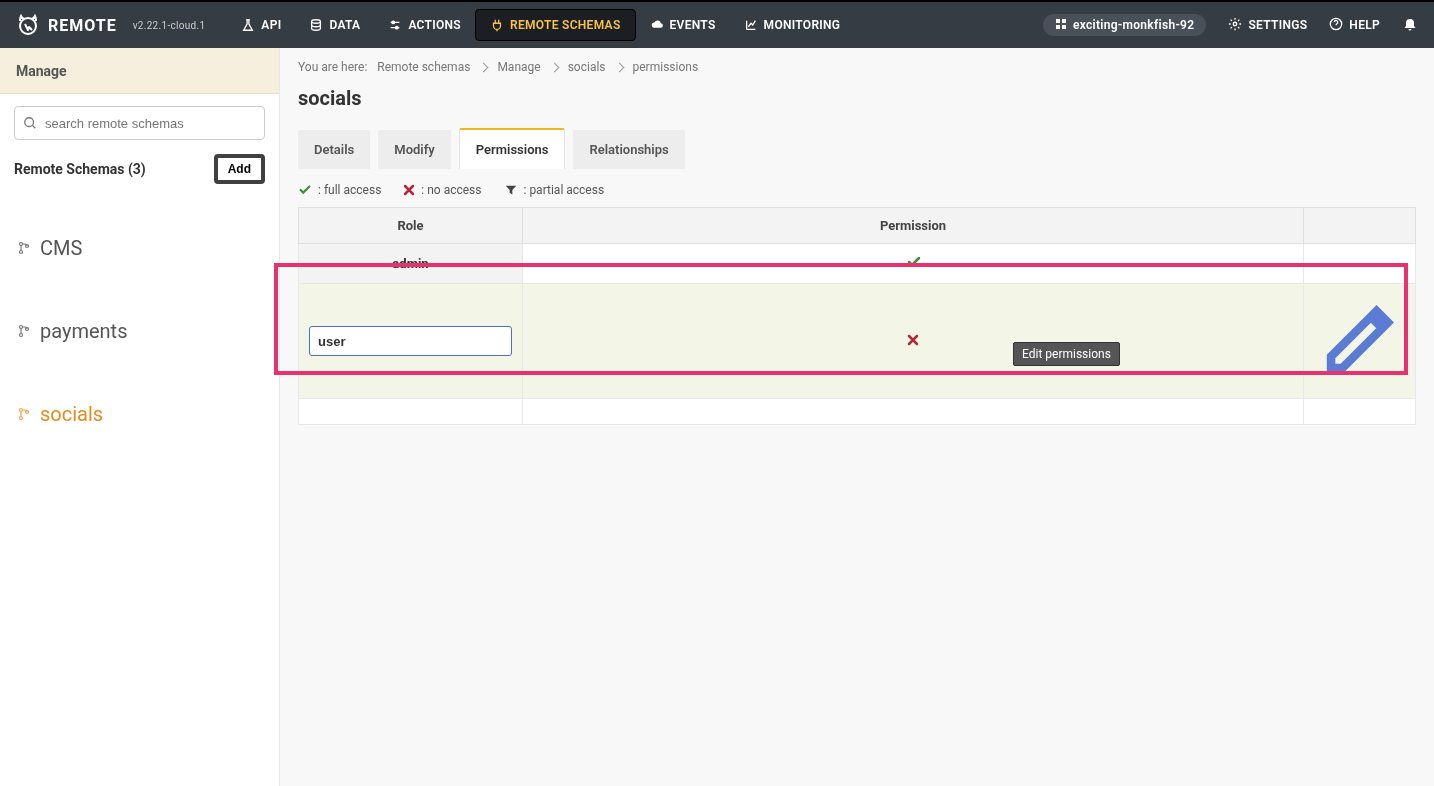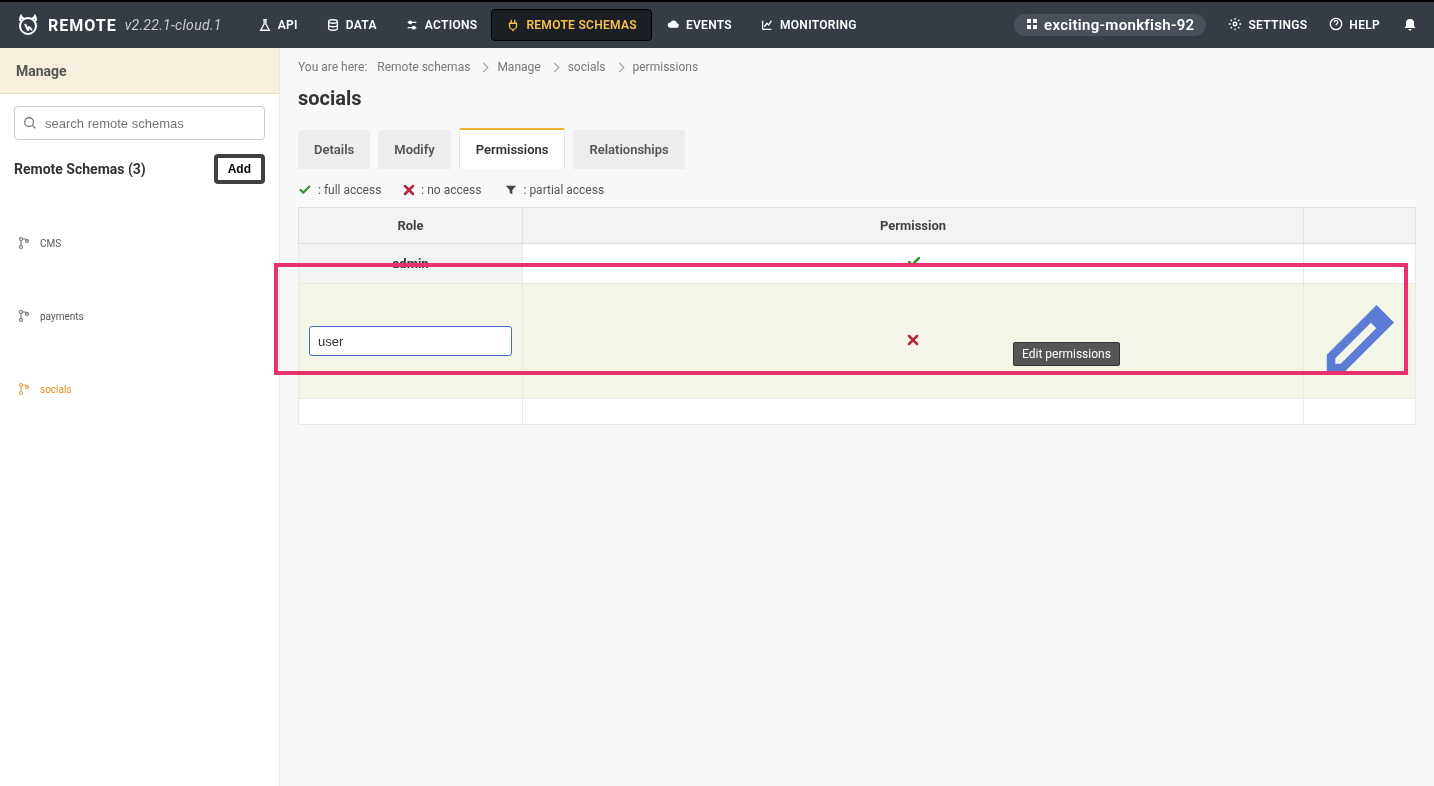--- a/index.html
+++ b/index.html
@@ -25,39 +25,39 @@
     align-items: center;
     color: #fff;
     padding: 0 16px;
     gap: 8px;
     font-size: 12px;
     letter-spacing: .3px;
   }
   .brand { display: flex; align-items: center; gap: 8px; }
   .brand-logo { width: 24px; height: 24px; }
   .brand-text { font-weight: 700; font-size: 16px; letter-spacing: 1px; }
-  .version { font-size: 14px; color: #ccc; margin-left: 0; margin-right: 14px; font-style: italic;}
+  .version { font-size: 10px; color: #ccc; margin-left: 8px; margin-right: 14px;}
   .nav-items { display: flex; align-items: stretch; gap: 0; height: 100%; }
   .nav-item {
     display: flex; align-items: center; gap: 6px;
     padding: 0 14px; color: #fff; cursor: pointer;
     border-radius: 4px; font-weight: 600; font-size: 12px;
   }
   .nav-item.active {
     background: #1b1f24; color: #f8c24e;
     border: 1px solid #000;
     height: 32px; align-self: center;
   }
   .nav-item .icon { width: 14px; height: 14px; display: inline-flex; }
   .nav-spacer { flex: 1; }
   .nav-right { display: flex; align-items: center; gap: 22px; }
   .project-pill {
     background: #4a5059; border-radius: 14px; height: 22px;
     display: flex; align-items: center; gap: 6px;
-    padding: 0 12px; font-size: 15px; color: #fff; font-weight: 600;
+    padding: 0 12px; font-size: 12px; color: #fff; font-weight: 600;
   }
   .bell { width: 16px; height: 16px; }
 
   
   .layout { display: flex; height: calc(100% - 48px); }
   .sidebar {
     width: 280px; background: #fff; border-right: 1px solid #e7e7e7;
     display: flex; flex-direction: column;
   }
   .sidebar-heading {
@@ -73,22 +73,22 @@
   }
   .search-icon { position: absolute; left: 9px; top: 50%; transform: translateY(-50%); width: 14px; height: 14px; color: #666;}
   .schemas-header { display: flex; align-items: center; justify-content: space-between; margin-bottom: 10px;}
   .schemas-title { font-weight: 700; font-size: 14px; color: #333; }
   .add-btn {
     background: #fff; border: 4px solid #404040; border-radius: 4px;
     padding: 4px 10px; font-size: 12px; font-weight: 600; cursor: pointer;
   }
   .schema-list { list-style: none; }
   .schema-list li {
-    display: flex; align-items: center; gap: 10px;
-    padding: 7px 4px; font-size: 10px; cursor: pointer; color: #555; margin-top: 45px;
+    display: flex; gap: 10px;
+    padding: 7px 4px; font-size: 20px; cursor: pointer; color: #555; margin-top: 45px;
   }
   .schema-list li.active { color: #e08e21; }
   .branch-icon { width: 12px; height: 14px; color: inherit; opacity: .8;}
 
   
   .main { flex: 1; padding: 12px 18px 0 18px; background: #f8f8f8; position: relative;}
   .breadcrumb { font-size: 12px; color: #777; display: flex; align-items: center; gap: 10px; }
   .breadcrumb .chevron { width: 7px; height: 7px; border-right:1.5px solid #999; border-bottom:1.5px solid #999; transform: rotate(-45deg); }
   .title { font-size: 20px; font-weight: 700; color: #333; margin: 12px 0 18px 0;}
   .tabs { display: flex; align-items: flex-end; gap: 8px; }
@@ -115,21 +115,21 @@
     background: #f3f3f3; font-weight: 700; font-size: 13px; color: #444;
     text-align: center; padding: 10px; border: 1px solid #e0e0e0;
   }
   .perm-table td {
     border: 1px solid #e8e8e8; padding: 10px; text-align: center; font-size: 13px;
   }
   .perm-table tr.admin td.role-cell { background: #f3f3f3; font-weight: 700;}
   .perm-table tr.user td { background: #f3f5e6; }
   .role-input {
     width: 100%; height: 30px; border: 1px solid #4a6cd4; border-radius: 3px;
-    padding: 0 8px; font-size: 13px; font-weight: 400; color: #333; background: #fff;
+    padding: 0 8px; font-size: 13px; font-weight: 700; color: #333; background: #fff;
   }
   .pencil-icon { width: 15px; height: 15px; color: #5b7bd4; cursor: pointer;}
 
   
   .highlight-box {
     position: absolute; border: 4px solid #e8326f; pointer-events: none;
   }
   .tooltip {
     position: absolute; background: #555; color: #fff;
     font-size: 12px; padding: 4px 8px; border: 1px solid #333; border-radius: 2px;

